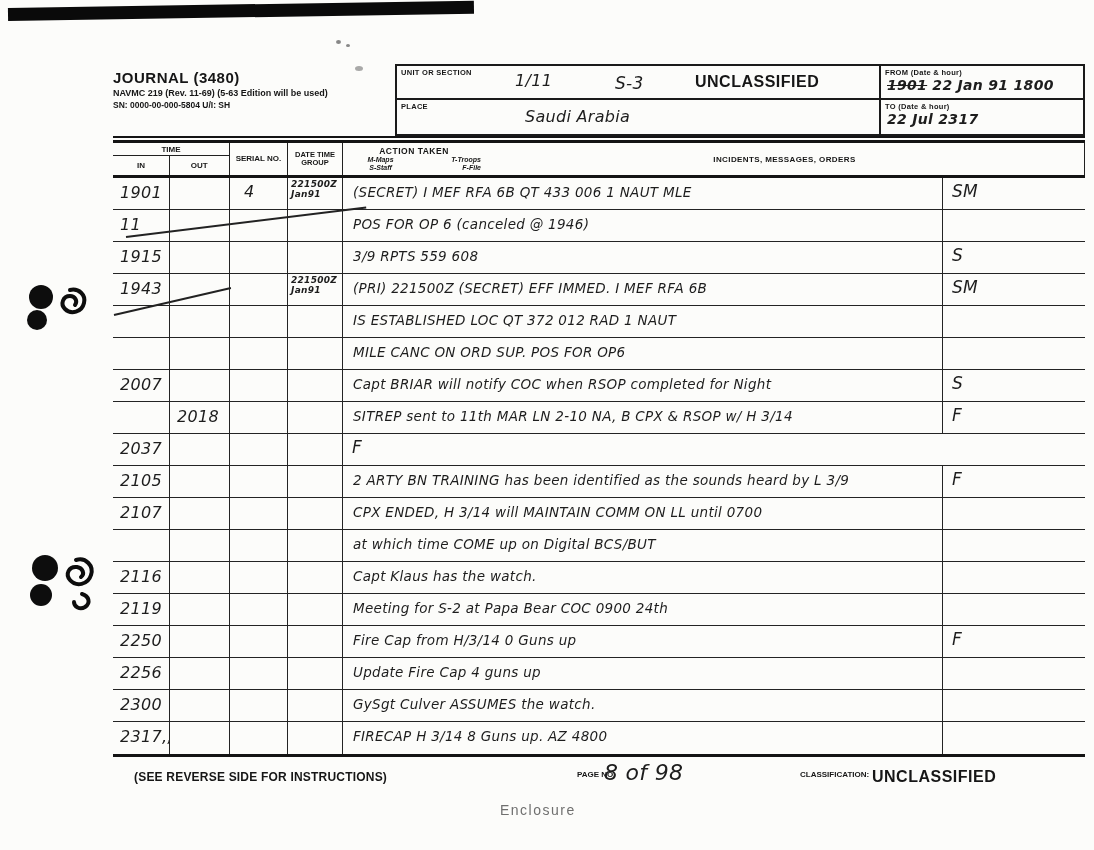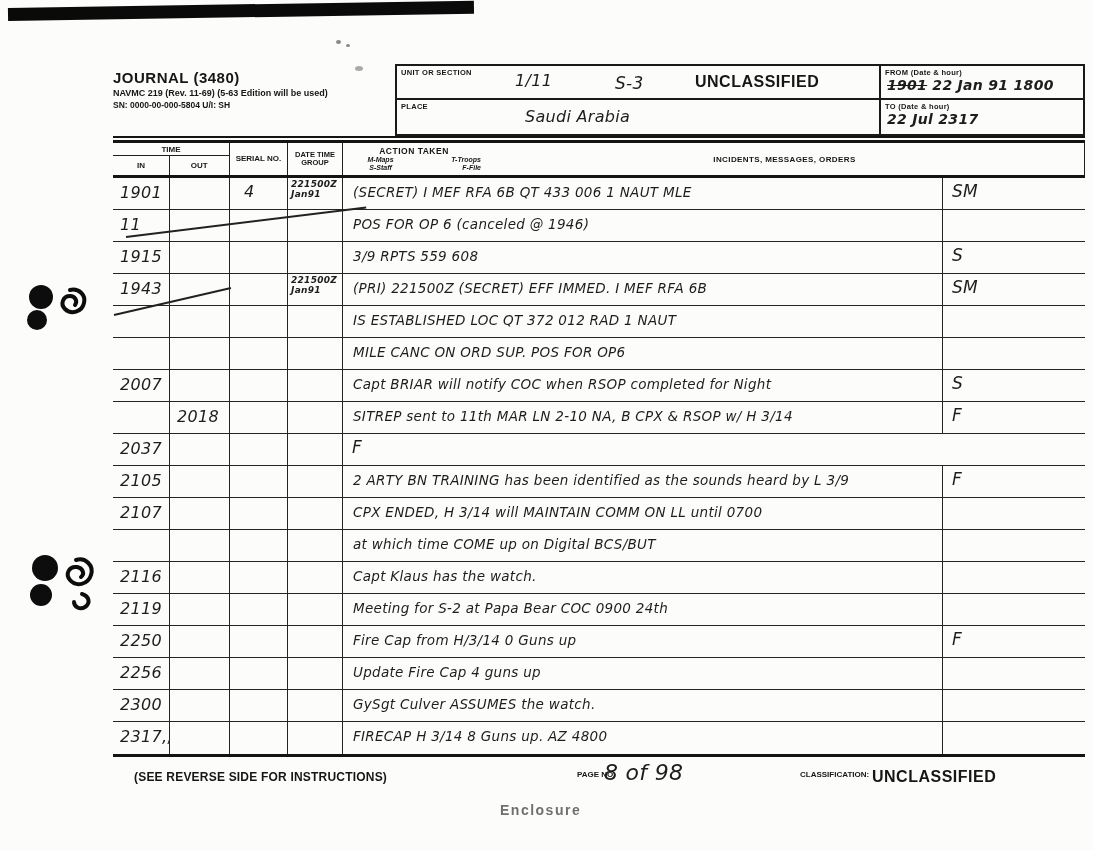--- a/index.html
+++ b/index.html
@@ -83,21 +83,21 @@
   .c-dtg { font-size:9px; line-height:9.5px; padding:2px 0 0 3px; font-weight:bold; }
   .c-text { font-size:13.5px; padding:6px 0 0 10px; white-space:nowrap; }
   .c-action { font-size:17px; padding:3px 0 0 9px; }
 
   
   .instr { position:absolute; left:118px; top:770px; font-size:12px; font-weight:bold; letter-spacing:.2px;margin-left:16px; }
   .pageno-lbl { position:absolute; left:560px; top:770px; font-size:8px; font-weight:bold;padding-left:17px; }
   .pageno-val { position:absolute; left:604px; top:760px; font-size:22px; }
   .class-lbl { position:absolute; left:800px; top:770px; font-size:8px; font-weight:bold; }
   .class-val { position:absolute; left:872px; top:768px; font-size:16px; font-weight:bold; letter-spacing:.5px; }
-  .enclosure { position:absolute; left:500px; top:802px; font-size:14px; font-weight:bold; color:#4c4c4c; letter-spacing:1.5px; opacity:.8; }
+  .enclosure { position:absolute; left:500px; top:802px; font-size:14px; font-weight:normal; color:#4c4c4c; letter-spacing:1.5px; opacity:.8; }
 </style>
 </head>
 <body>
 
 <div class="page">
 
   <div class="scan-bar"></div>
   <div class="speck sp1"></div>
   <div class="speck sp2"></div>
   <div class="speck sp3"></div>

